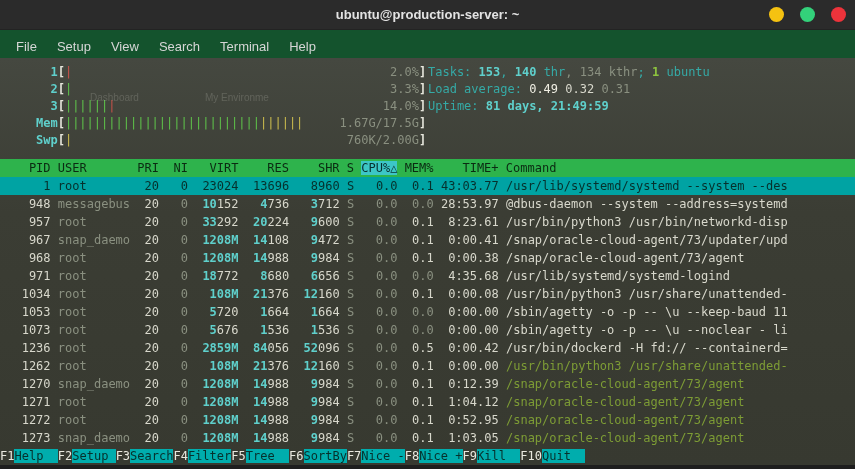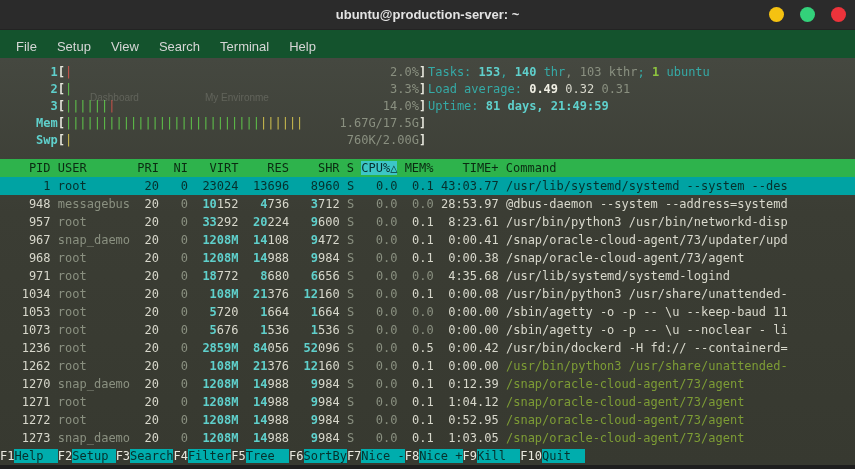--- a/index.html
+++ b/index.html
@@ -29,21 +29,21 @@
   .spacer{flex:1}
   #fnbar{flex:none;line-height:18px;white-space:pre}
   .fn{display:inline-block;white-space:pre;cursor:pointer}
   .fn-key{color:#e9e9df}
   .fn-label{background:var(--fncyan);color:#06302c}
   .b{font-weight:700}
   .br{color:#e6e6dc;font-weight:700}
   .c-cyan{color:var(--cyan)}
   .c-bcyan{color:var(--bcyan);font-weight:700}
   .c-white{color:var(--white)}
-  .c-bwhite{color:var(--bwhite);font-weight:700}
+  .c-bwhite{color:var(--bwhite);font-weight:400}
   .c-gray{color:var(--gray)}
   .c-green{color:var(--green);font-weight:700}
   .c-cmdgreen{color:var(--cmdgreen)}
   .t-green{color:#5ec24a}.t-red{color:#c8524a}.t-yellow{color:#cdbd4e}
 </style>
 </head>
 <body>
 
 <div class="window">
   <div class="titlebar">
@@ -72,21 +72,21 @@
 
     <div class="top">
       <div id="meters">
           <div class="mline"><span class="c-bcyan b">  1</span><span class="br">[</span><span class="t-red">|</span><span>                                            </span><span class="c-gray">2.0%</span><span class="br">]</span></div>
           <div class="mline"><span class="c-bcyan b">  2</span><span class="br">[</span><span class="t-green">|</span><span>                                            </span><span class="c-gray">3.3%</span><span class="br">]</span></div>
           <div class="mline"><span class="c-bcyan b">  3</span><span class="br">[</span><span class="t-green">||||||</span><span class="t-red">|</span><span>                                     </span><span class="c-gray">14.0%</span><span class="br">]</span></div>
           <div class="mline"><span class="c-bcyan b">Mem</span><span class="br">[</span><span class="t-green">|||||||||||||||||||||||||||</span><span class="t-yellow">||||||</span><span>     </span><span class="c-gray">1.67G/17.5G</span><span class="br">]</span></div>
           <div class="mline"><span class="c-bcyan b">Swp</span><span class="br">[</span><span class="t-yellow">|</span><span>                                      </span><span class="c-gray">760K/2.00G</span><span class="br">]</span></div>
         </div>
       <div id="summary">
-          <div class="mline"><span class="c-cyan">Tasks: </span><span class="c-bcyan">153</span><span class="c-cyan">, </span><span class="c-bcyan">140</span><span class="c-cyan"> thr</span><span class="c-gray">, 103 kthr</span><span class="c-cyan">; </span><span class="c-green">1</span><span class="c-cyan"> ubuntu</span></div>
+          <div class="mline"><span class="c-cyan">Tasks: </span><span class="c-bcyan">153</span><span class="c-cyan">, </span><span class="c-bcyan">140</span><span class="c-cyan"> thr</span><span class="c-gray">, 134 kthr</span><span class="c-cyan">; </span><span class="c-green">1</span><span class="c-cyan"> ubuntu</span></div>
           <div class="mline"><span class="c-cyan">Load average: </span><span class="c-bwhite">0.49 </span><span class="c-white">0.32 </span><span class="c-gray">0.31</span></div>
           <div class="mline"><span class="c-cyan">Uptime: </span><span class="c-bcyan">81 days, 21:49:59</span></div>
         </div>
     </div>
 
     <div style="height:16px"></div>
 
     <div id="table">
         <div class="row header"><span>    PID </span><span>USER       </span><span>PRI </span><span> NI </span><span>  VIRT </span><span>   RES </span><span>   SHR </span><span>S </span><span class="sort">CPU%△</span><span> MEM% </span><span>   TIME+ </span><span>Command</span></div>
         <div class="row sel"><span class="c-white">      1</span><span> </span><span class="c-gray">root      </span><span> </span><span class="c-white"> 20</span><span> </span><span class="c-gray">  0</span><span> </span><span> </span><span class="c-bcyan">23</span><span class="c-white">024</span><span> </span><span> </span><span class="c-bcyan">13</span><span class="c-white">696</span><span> </span><span>  </span><span class="c-bcyan">8</span><span class="c-white">960</span><span> </span><span class="c-gray">S</span><span> </span><span class="c-gray">  0.0</span><span> </span><span class="c-white"> 0.1</span><span> </span><span class="c-white">43:03.77</span><span> </span><span class="c-white">/usr/lib/systemd/systemd --system --des</span></div>

